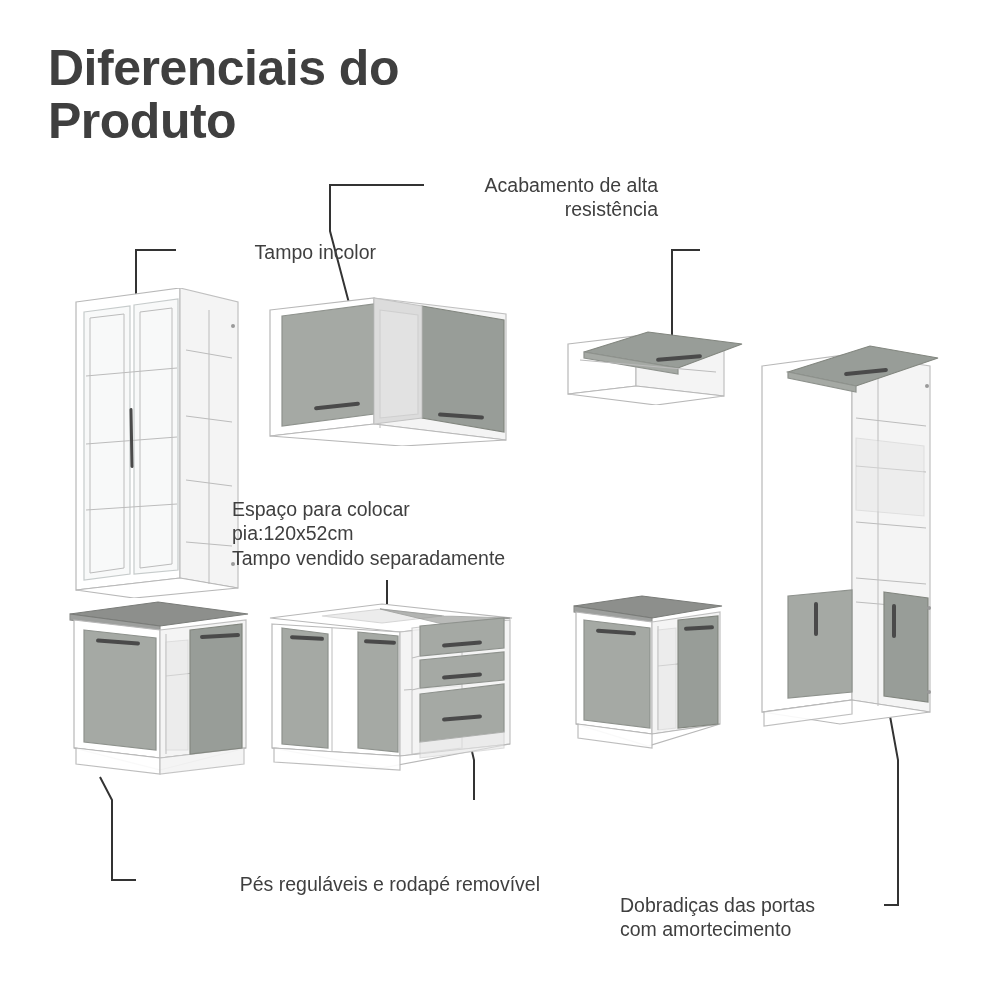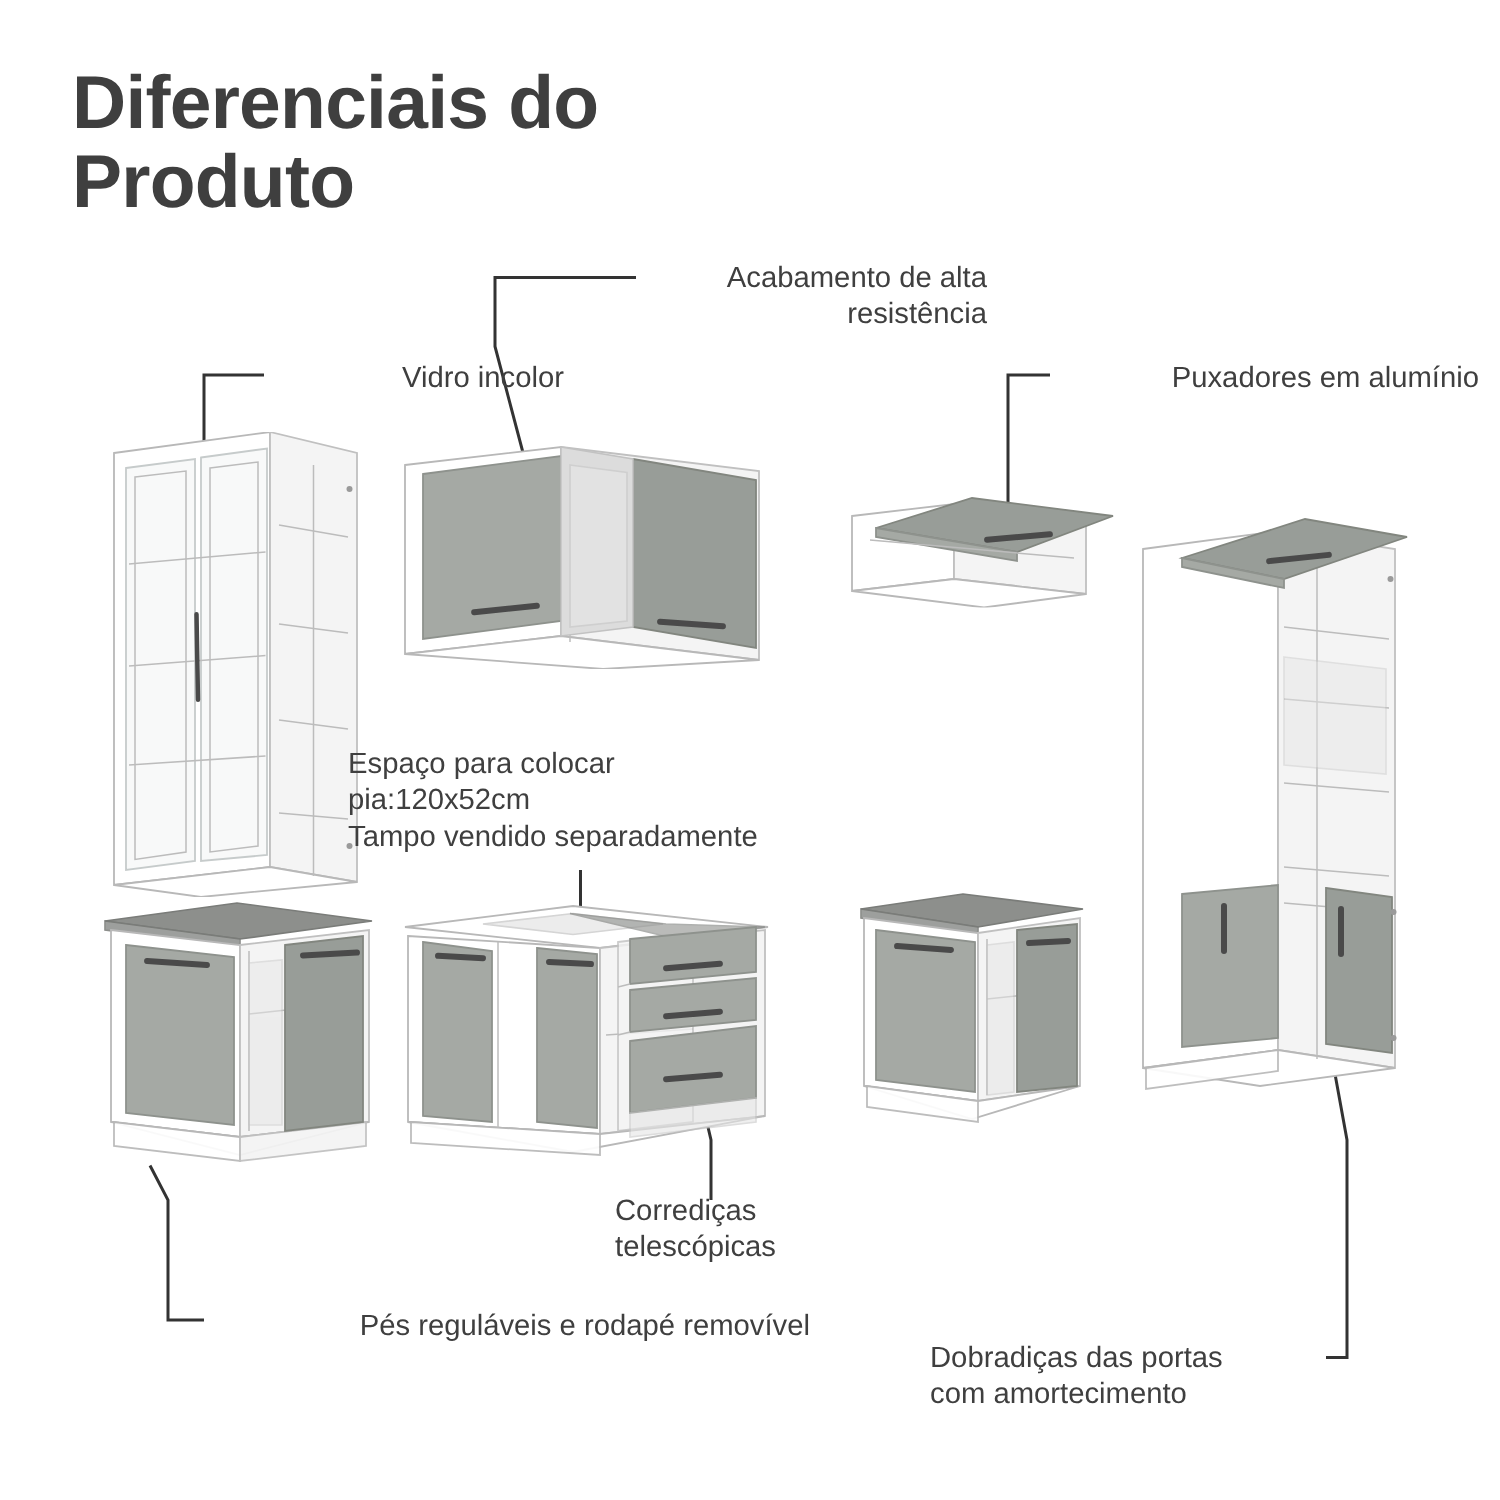--- a/index.html
+++ b/index.html
@@ -251,32 +251,29 @@
       </g>
 
     <polygon class="g" points="18,28 84,36 84,136 18,128"></polygon>
     <rect class="handle" x="30" y="38" width="40" height="4" rx="2" transform="rotate(4 50 40)"></rect>
 
     <polygon class="gd" points="112,28 152,24 152,132 112,136"></polygon>
     <rect class="handle" x="118" y="34" width="30" height="4" rx="2" transform="rotate(-3 133 36)"></rect>
     <polygon class="shade" points="92,38 110,36 110,136 92,138" opacity="0.5"></polygon>
   </svg>
 
-  <div class="label left" style="left:176px;top:240px;width:200px;">Vidro incolor</div>
+  <div class="label left" style="left:176px;top:240px;width:200px;">Tampo incolor</div>
 
   <div class="label left" style="left:428px;top:173px;width:230px;">Acabamento de alta
 resistência</div>
 
-  <div class="label left" style="left:706px;top:240px;width:280px;">Puxadores em alumínio</div>
 
   <div class="label center" style="left:232px;top:497px;width:340px;">Espaço para colocar
 pia:120x52cm
 Tampo vendido separadamente</div>
 
-  <div class="label center" style="left:410px;top:795px;width:250px;">Corrediças
-telescópicas</div>
 
   <div class="label left" style="left:140px;top:872px;width:400px;">Pés reguláveis e rodapé removível</div>
 
   <div class="label center" style="left:620px;top:893px;width:300px;">Dobradiças das portas
 com amortecimento</div>
 
 </div>
 
 </body></html>

